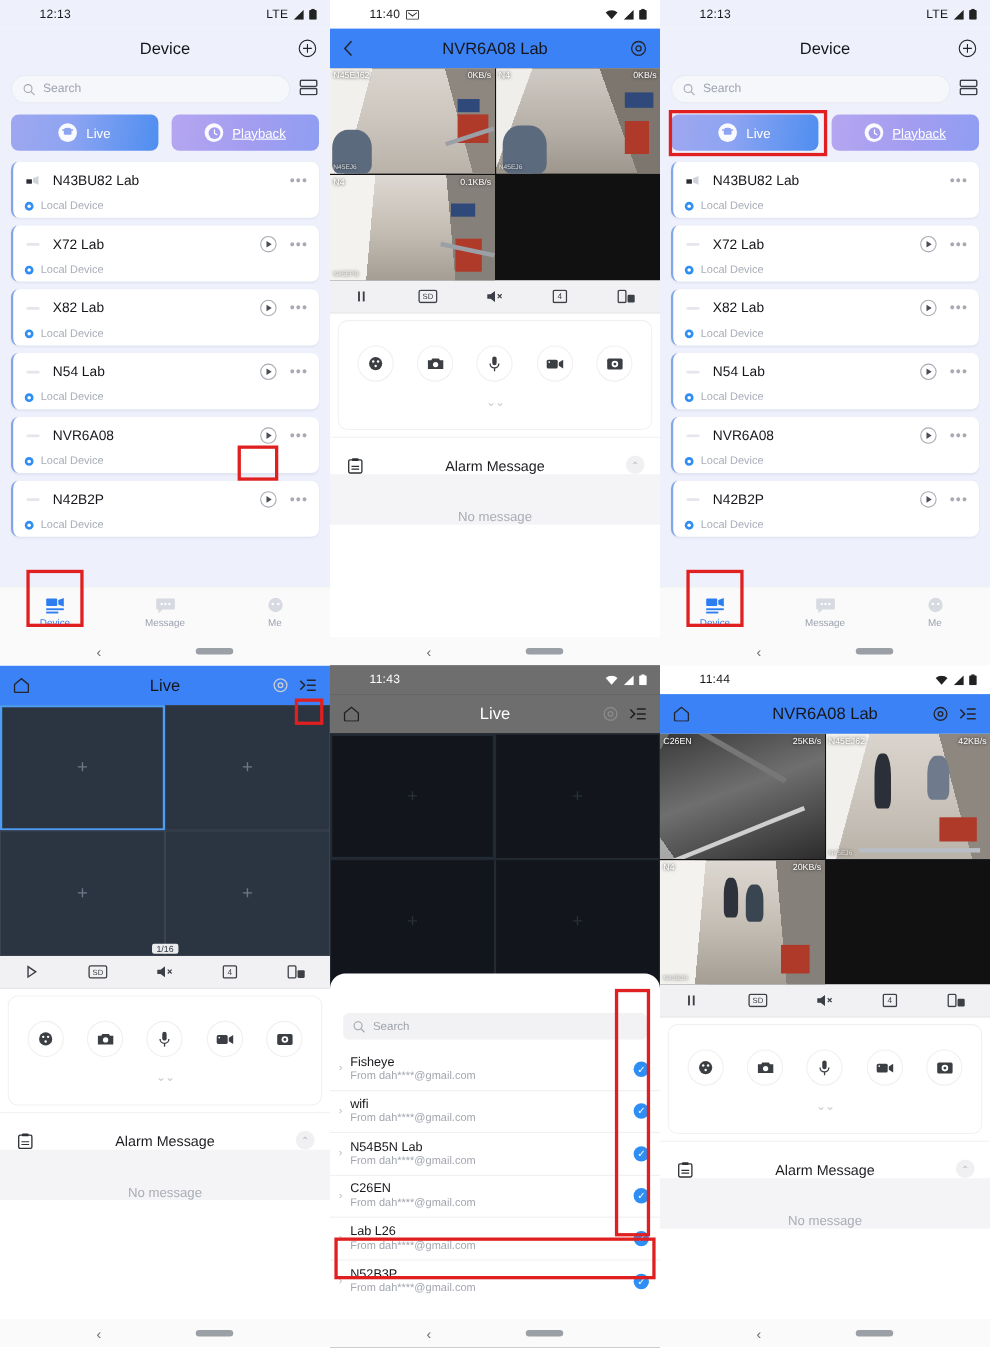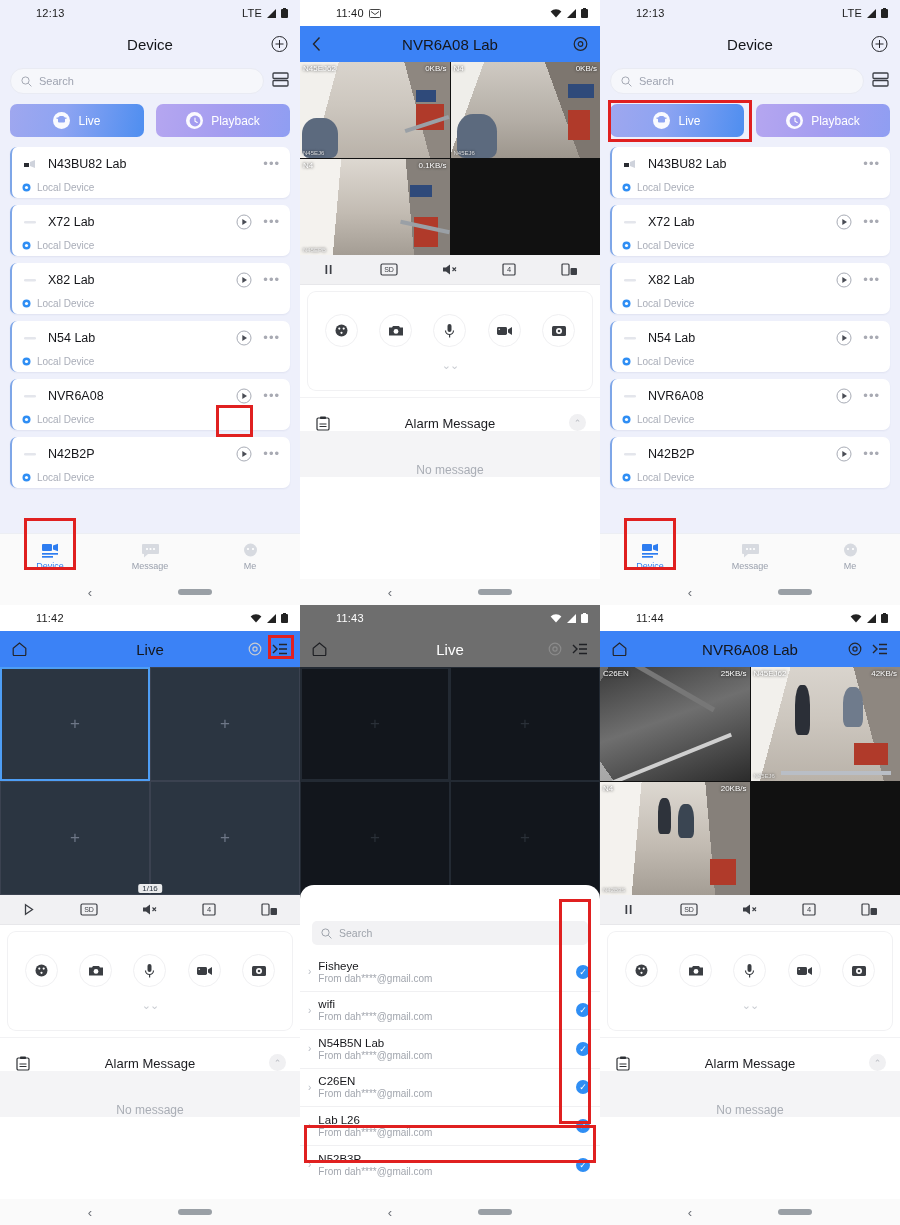--- a/index.html
+++ b/index.html
@@ -55,21 +55,21 @@
   .searchbox .ph { font-size: 11px; color: #9ea3b0; }
   .viewtoggle { width: 18px; height: 18px; }
 
   .modes { display: flex; gap: 12px; padding: 2px 10px 10px 10px; }
   .modebtn {
     flex: 1; height: 33px; border-radius: 7px; display: flex;
     align-items: center; justify-content: center; gap: 8px;
     color: #fff; font-size: 12px; position: relative;
   }
   .modebtn.live { background: linear-gradient(100deg,#9fa7ef 0%,#8ea4f2 40%,#4e8ef0 100%); }
-  .modebtn.play { background: linear-gradient(100deg,#b5a6f0 0%,#a49df0 50%,#8f9ef2 100%); }
+  .modebtn.play { background: linear-gradient(100deg,#b5a6f0 0%,#a49df0 50%,#8f9ef2 100%); text-decoration: underline; }
   .modebtn .cir {
     width: 17px; height: 17px; border-radius: 50%;
     background: rgba(255,255,255,.95); display: flex;
     align-items: center; justify-content: center;
   }
 
   .devlist { padding: 0 10px; display: flex; flex-direction: column; gap: 7px; }
   .devcard {
     background: #ffffff; border-radius: 7px; border-left: 2px solid #7ea6e8;
     box-shadow: 0 1px 2px rgba(40,60,120,.07);
@@ -945,43 +945,20 @@
         <span class="bk">‹</span>
         <span class="pill"></span>
       </div>
     </div>
 
     <div class="redbox" style="left:8px; top:100px; width:144px; height:42px;"></div>
     <div class="redbox" style="left:24px; top:518px; width:52px; height:52px;"></div>
   </div>
 
   <div class="panel">
-    <div class="statusbar white">
-      <div class="sb-left">
-          <span>11:42</span>
-        </div>
-      <div class="sb-right">
-        <span class="ico">
-            <svg width="12" height="9" viewBox="0 0 12 9">
-              <path d="M6 8.5 L0.6 2.4 A8 8 0 0 1 11.4 2.4 Z" fill="#222"></path>
-            </svg>
-          </span>
-        <span class="ico">
-            <svg width="11" height="9" viewBox="0 0 11 9">
-              <path d="M10 0 L10 9 L1 9 Z" fill="#222"></path>
-            </svg>
-          </span>
-        <span class="ico">
-            <svg width="7" height="10" viewBox="0 0 7 10">
-              <rect x="0" y="1" width="7" height="9" rx="1" fill="#222"></rect>
-              <rect x="2" y="0" width="3" height="1.5" fill="#222"></rect>
-            </svg>
-          </span>
-      </div>
-    </div>
 
     <div class="apphead white">
       <span class="left-ic">
           <svg width="15" height="14" viewBox="0 0 15 14">
             <path d="M1.2 6.2 L7.5 1 L13.8 6.2 V12.6 a0.9 0.9 0 0 1 -0.9 0.9 H2.1 a0.9 0.9 0 0 1 -0.9 -0.9 Z" fill="none" stroke="#24252a" stroke-width="1.2"></path>
           </svg>
         </span>
       <span>Live</span>
       <span class="right-ic2">
           <svg width="14" height="14" viewBox="0 0 14 14">

